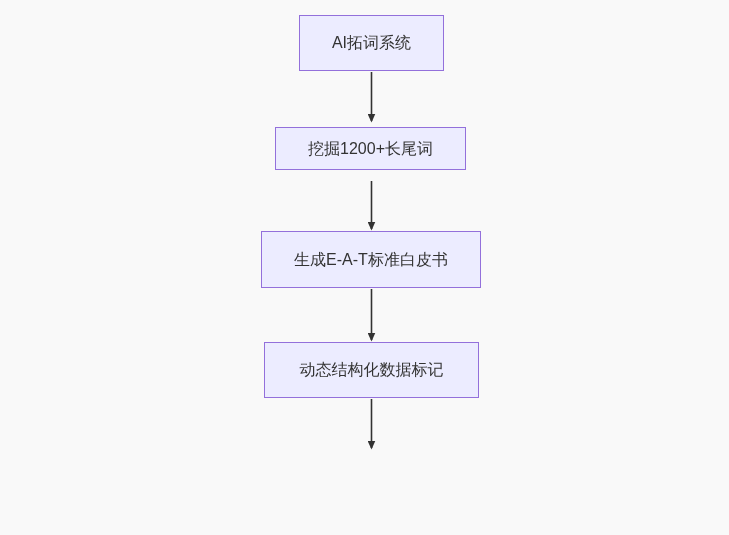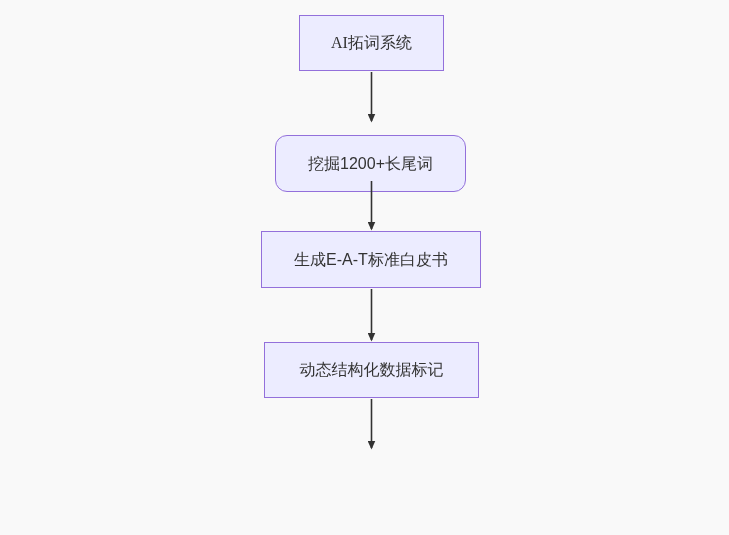--- a/index.html
+++ b/index.html
@@ -23,22 +23,22 @@
     align-items: center;
     justify-content: center;
     text-align: center;
   }
   .node .label {
     color: #333333;
     font-size: 16px;
     line-height: 1.2;
     white-space: nowrap;
   }
-  .n0 { left: 299px; top: 15px;  width: 145px; height: 56px; font-family: Liberation Serif, serif; }
-  .n1 { left: 275px; top: 135px; width: 191px; height: 57px; border-radius: 12px; }
+  .n0 { left: 299px; top: 15px;  width: 145px; height: 56px; }
+  .n1 { left: 275px; top: 127px; width: 191px; height: 43px; }
   .n2 { left: 261px; top: 231px; width: 220px; height: 57px; }
   .n3 { left: 264px; top: 342px; width: 215px; height: 56px; }
   .n4 { left: 253px; top: 450px; width: 236px; height: 56px; }
   .edges {
     position: absolute;
     left: 0;
     top: 0;
     width: 729px;
     height: 535px;
     pointer-events: none;

